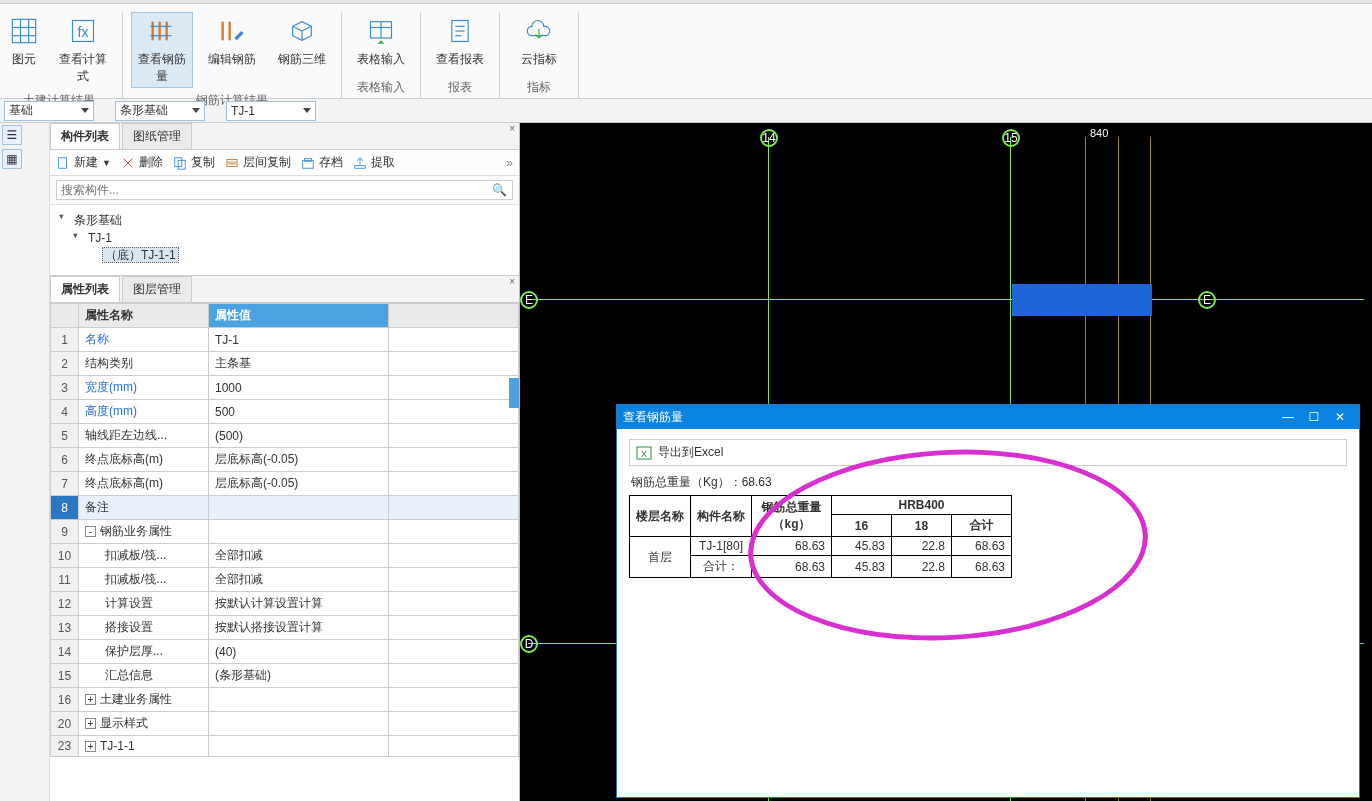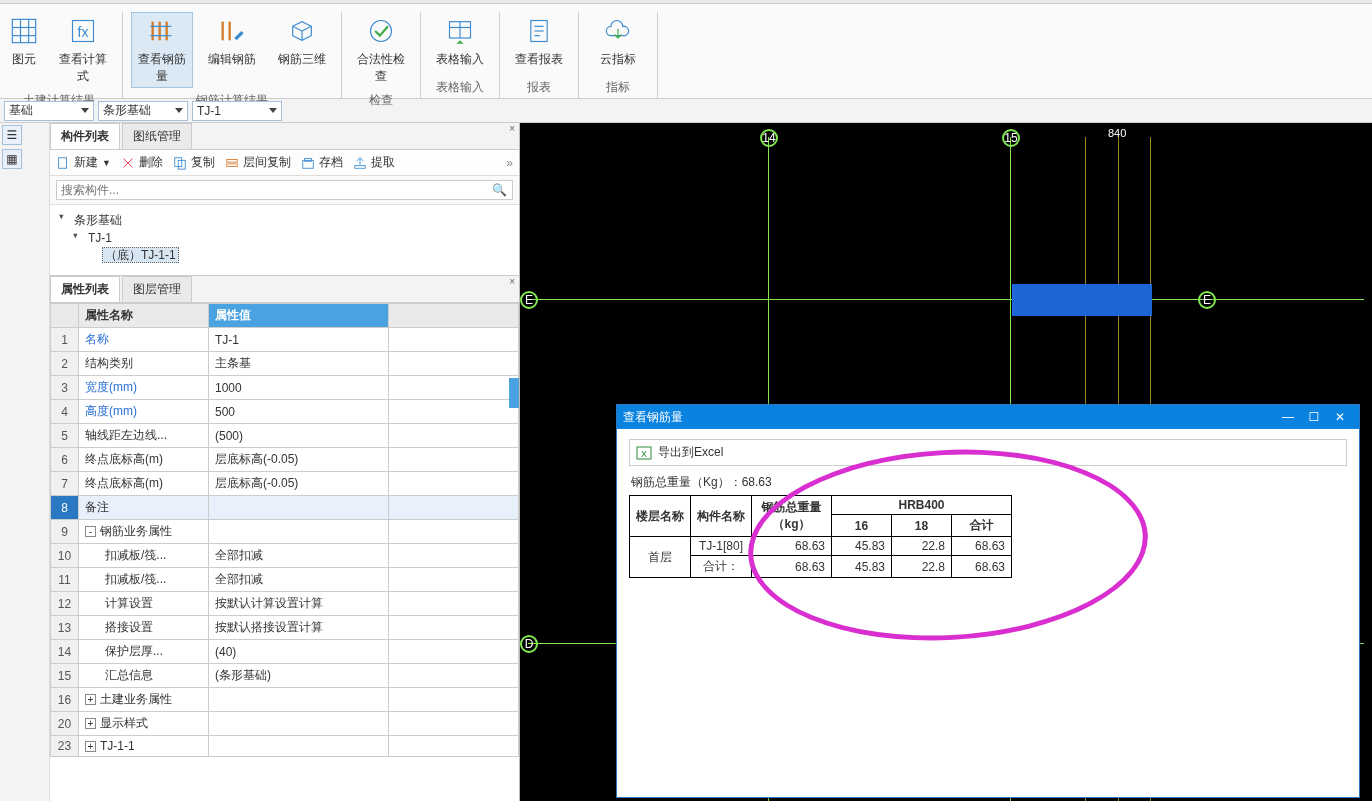--- a/index.html
+++ b/index.html
@@ -7,21 +7,21 @@
   .topmenu { height:4px; background:#e8e8e8; border-bottom:1px solid #ccc; }
   .ribbon { display:flex; background:#fafafa; border-bottom:1px solid #ccc; height:95px; padding-top:8px; }
   .ribbon-group { display:flex; flex-direction:column; align-items:center; border-right:1px solid #d0d0d0; padding:0 8px; }
   .ribbon-row { display:flex; gap:8px; }
   .ribbon-btn { display:flex; flex-direction:column; align-items:center; width:62px; gap:4px; cursor:pointer; padding:2px; border:1px solid transparent; }
   .ribbon-btn.active { background:#dbe9f4; border:1px solid #a5c6e0; }
   .ribbon-icon { width:32px; height:32px; display:flex; align-items:center; justify-content:center; }
   .ribbon-icon svg { width:28px; height:28px; }
   .ribbon-label { font-size:12px; color:#333; text-align:center; }
   .ribbon-group-title { margin-top:auto; padding:4px 0 2px; font-size:12px; color:#666; }
-  .subbar { display:flex; align-items:center; gap:4px; padding:4px 4px; background:#f3f3f3; border-bottom:1px solid #ccc; height:24px; }
+  .subbar { display:flex; align-items:center; gap:21px; padding:4px 4px; background:#f3f3f3; border-bottom:1px solid #ccc; height:24px; }
   .subbar select, .subbar .combo { font-size:12px; height:20px; border:1px solid #a5c0d8; background:#fff; padding:0 4px; }
   .combo { display:inline-flex; align-items:center; min-width:90px; justify-content:space-between; }
   .combo .caret { border-left:4px solid transparent; border-right:4px solid transparent; border-top:5px solid #444; margin-left:6px; }
   .iconbtn { width:20px; height:20px; border:1px solid #ccc; background:#fff; display:inline-flex; align-items:center; justify-content:center; }
   .main { display:flex; height:calc(801px - 4px - 95px - 24px); }
   .left-pane { width:520px; display:flex; flex-direction:column; border-right:1px solid #bbb; background:#fafafa; position:relative; }
   .left-content { flex:1; display:flex; flex-direction:column; }
   
   .left-wrap { display:flex; height:100%; }
   .narrow { width:50px; border-right:1px solid #ddd; background:#f3f3f3; }
@@ -145,34 +145,20 @@
               <line x1="20" y1="8" x2="12" y2="12" stroke="#3b8bd0"></line>
               <line x1="12" y1="12" x2="12" y2="20" stroke="#3b8bd0"></line>
             </svg>
           </div>
         <span class="ribbon-label">钢筋三维</span>
       </div>
     </div>
     <div class="ribbon-group-title">钢筋计算结果</div>
   </div>
 
-  <div class="ribbon-group">
-    <div class="ribbon-row">
-      <div class="ribbon-btn">
-        <div class="ribbon-icon">
-            <svg viewBox="0 0 24 24">
-              <circle cx="12" cy="12" r="9" fill="none" stroke="#3b8bd0"></circle>
-              <path d="M7 12 L11 16 L18 8" fill="none" stroke="#3fae4a" stroke-width="2"></path>
-            </svg>
-          </div>
-        <span class="ribbon-label">合法性检查</span>
-      </div>
-    </div>
-    <div class="ribbon-group-title">检查</div>
-  </div>
 
   <div class="ribbon-group">
     <div class="ribbon-row">
       <div class="ribbon-btn">
         <div class="ribbon-icon">
             <svg viewBox="0 0 24 24">
               <rect x="3" y="4" width="18" height="14" fill="none" stroke="#3b8bd0"></rect>
               <line x1="3" y1="9" x2="21" y2="9" stroke="#3b8bd0"></line>
               <line x1="12" y1="4" x2="12" y2="18" stroke="#3b8bd0"></line>
               <path d="M12 20 L9 23 L15 23 Z" fill="#3fae4a"></path>
@@ -445,21 +431,21 @@
       <div class="hline" style="top:520px;"></div>
       <div class="yellow-v" style="left:565px;"></div>
       <div class="yellow-v" style="left:598px;"></div>
       <div class="yellow-v" style="left:630px;"></div>
       <div class="bluebox" style="left:492px; top:161px; width:140px; height:32px;"></div>
       <div class="axis-label" style="left:240px; top:6px;">14</div>
       <div class="axis-label" style="left:482px; top:6px;">15</div>
       <div class="axis-label" style="left:0px; top:168px;">E</div>
       <div class="axis-label" style="left:678px; top:168px;">E</div>
       <div class="axis-label" style="left:0px; top:512px;">D</div>
-      <span style="position:absolute; left:588px; top:4px; color:#fff; font-size:11px;">840</span>
+      <span style="position:absolute; left:570px; top:4px; color:#fff; font-size:11px;">840</span>
     </div>
   </div>
 </div>
 
 <div class="little-blue"></div>
 
 <div class="popup">
   <div class="popup-title">
     <span>查看钢筋量</span>
     <span class="spacer"></span>

